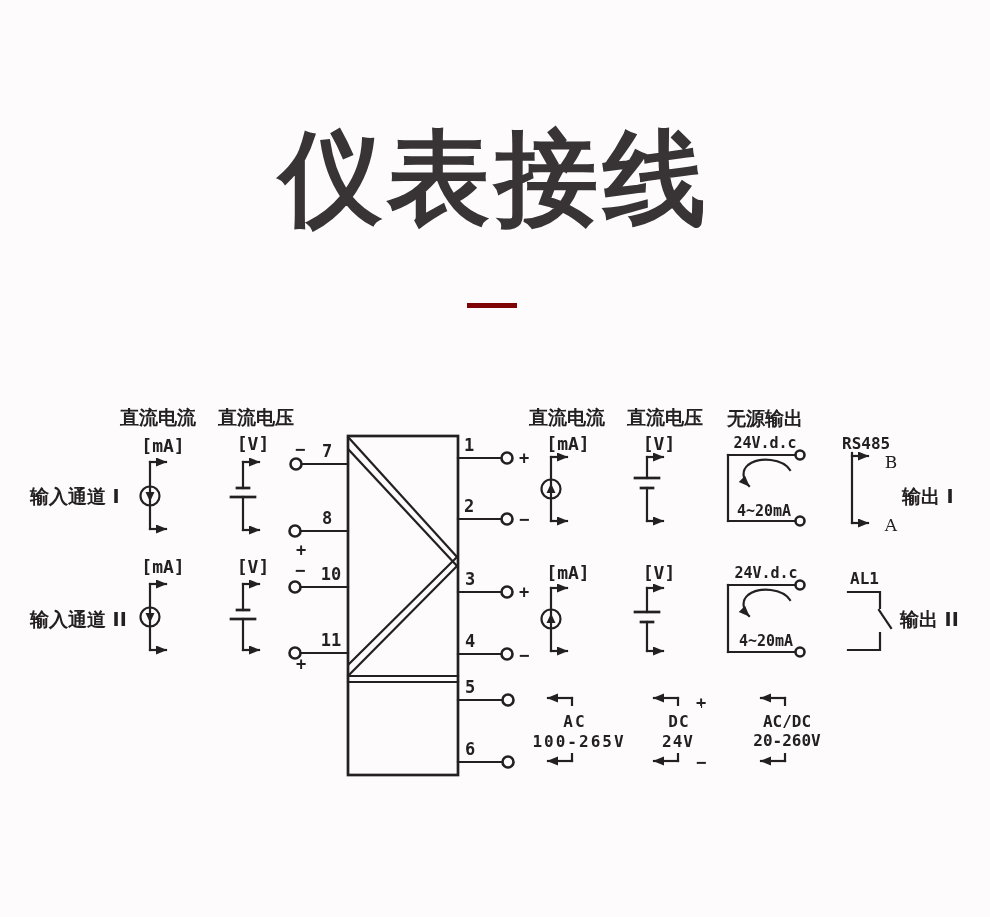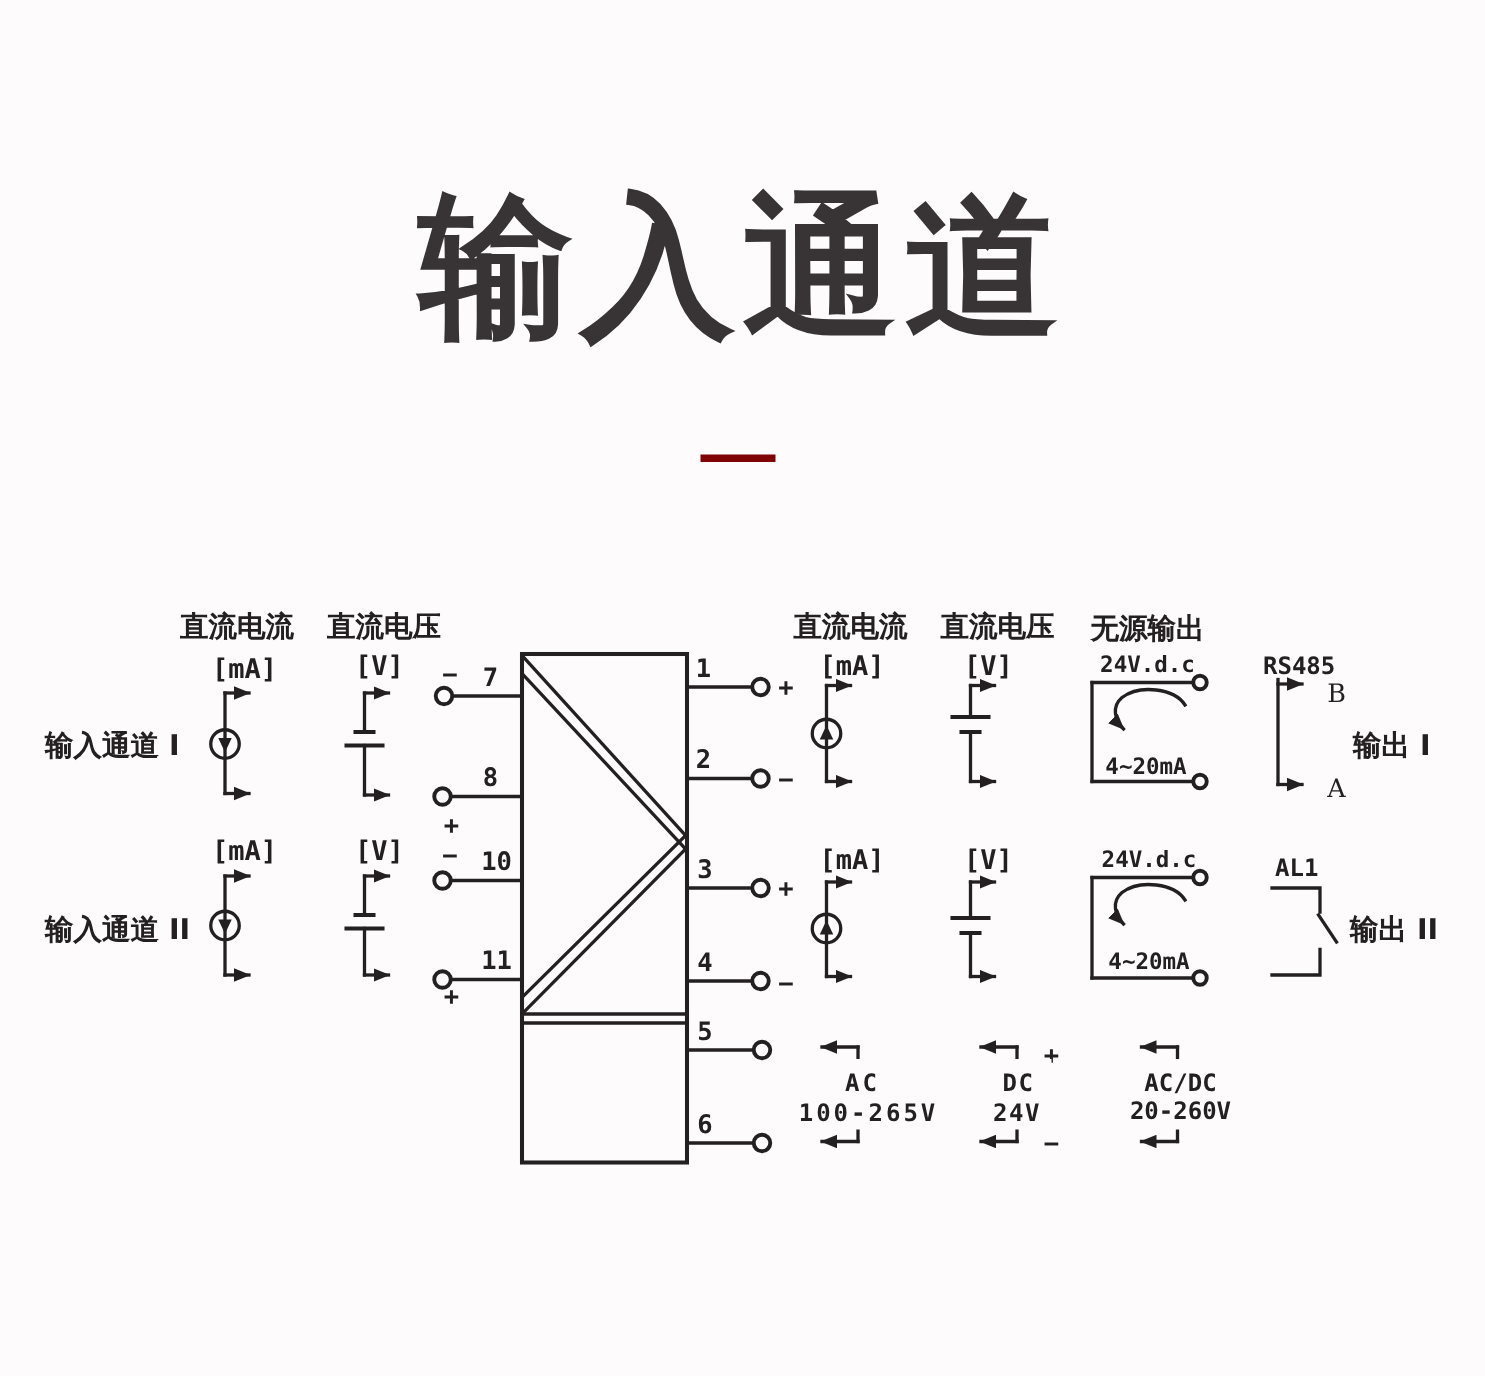--- a/index.html
+++ b/index.html
@@ -30,21 +30,21 @@
   .thick{stroke-width:2.7}
   .solid{fill:#242021;stroke:none}
   .node{fill:#fdfbfc;stroke:#242021;stroke-width:2.6}
   .mask{fill:#fdfbfc;stroke:none}
 </style>
 </head>
 <body>
 
 <div class="stage">
 
-  <div class="title">输入通道</div>
+  <div class="title">仪表接线</div>
   <div class="divider"></div>
 
   <svg width="990" height="917" viewBox="0 0 990 917">
     <defs>
       <marker id="ar" markerUnits="userSpaceOnUse" markerWidth="12" markerHeight="10" refX="10" refY="4.5" orient="auto">
         <path d="M0,0 L11,4.5 L0,9 z" fill="#242021"></path>
       </marker>
     </defs>
 
     <g>

